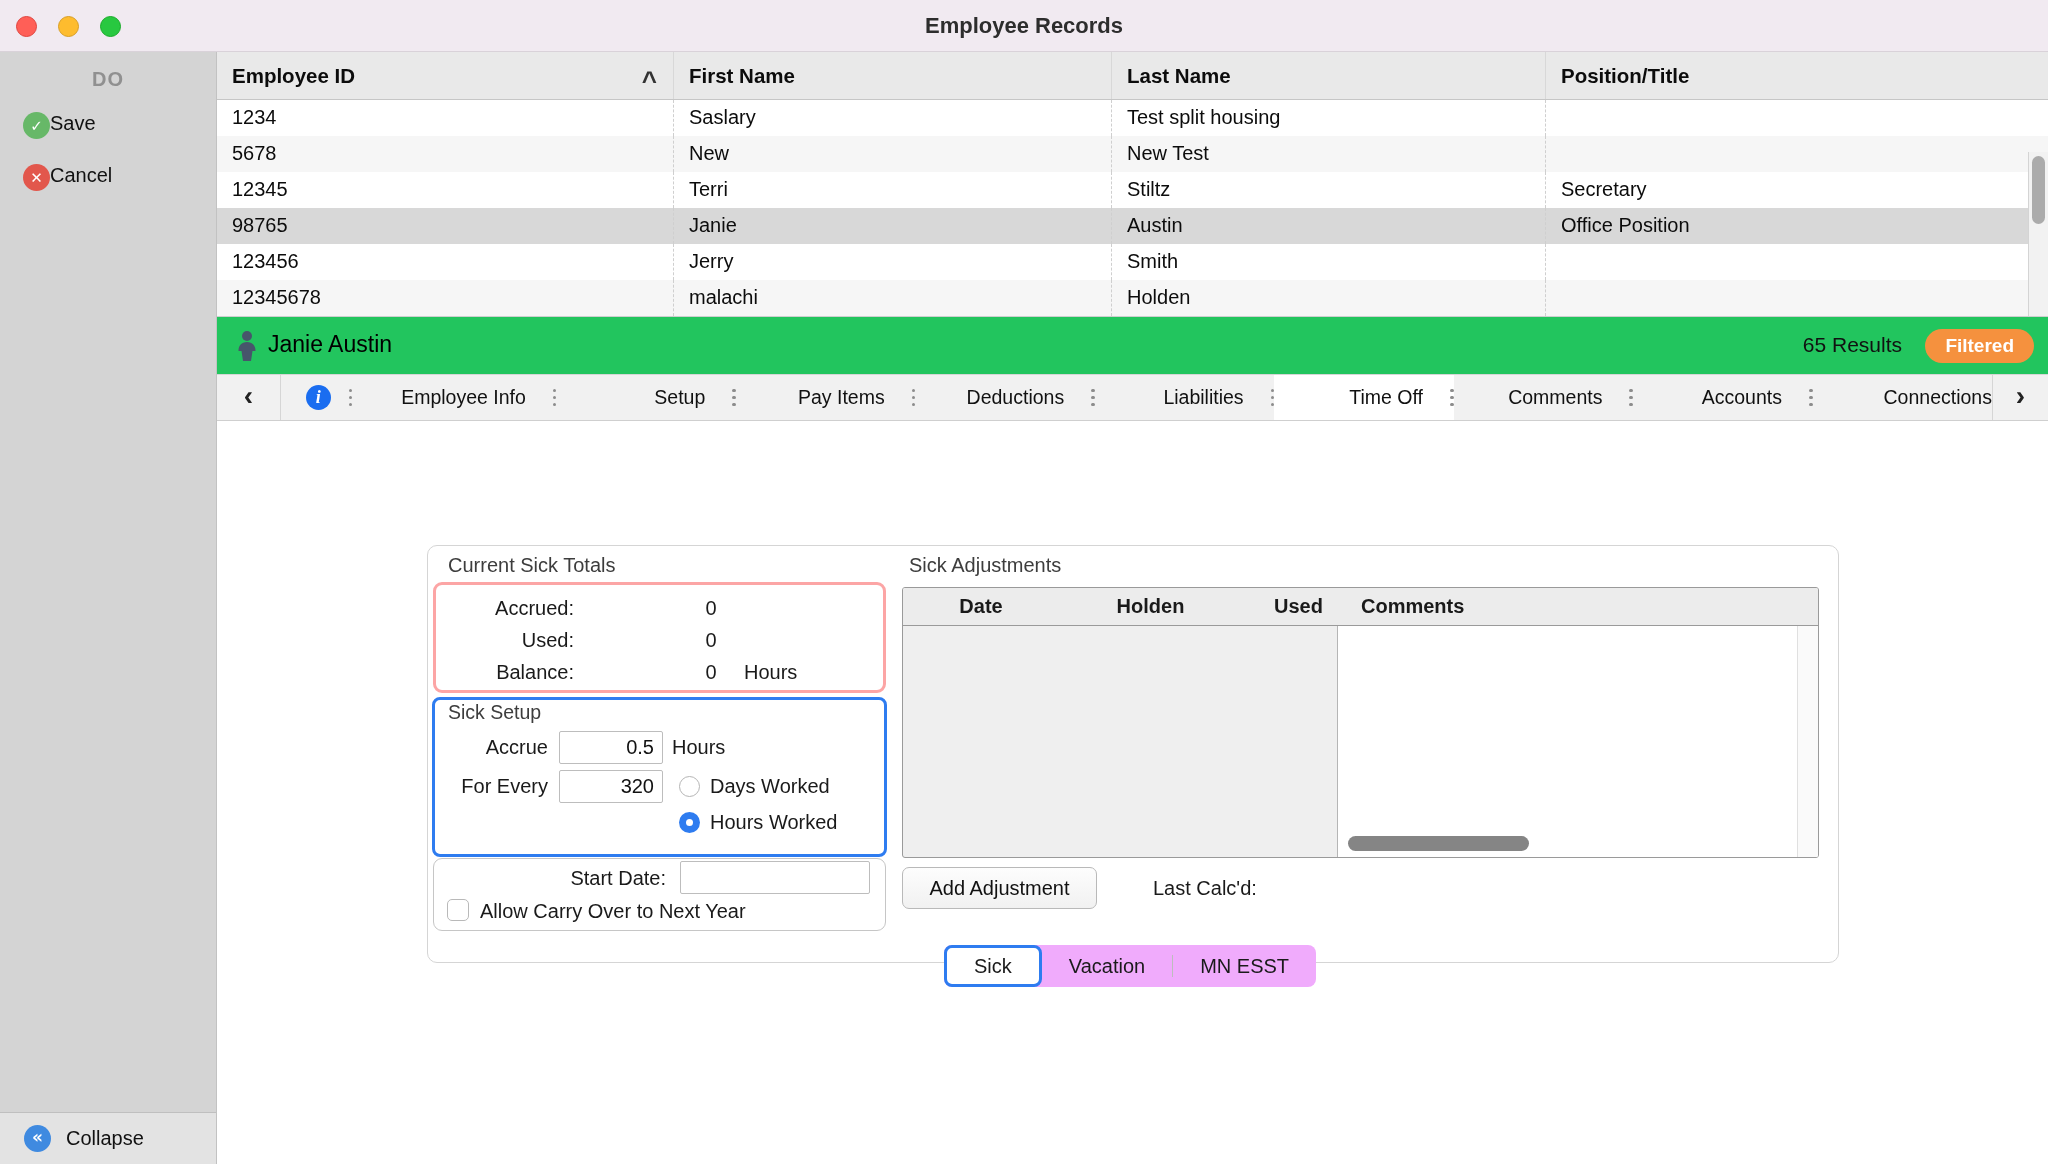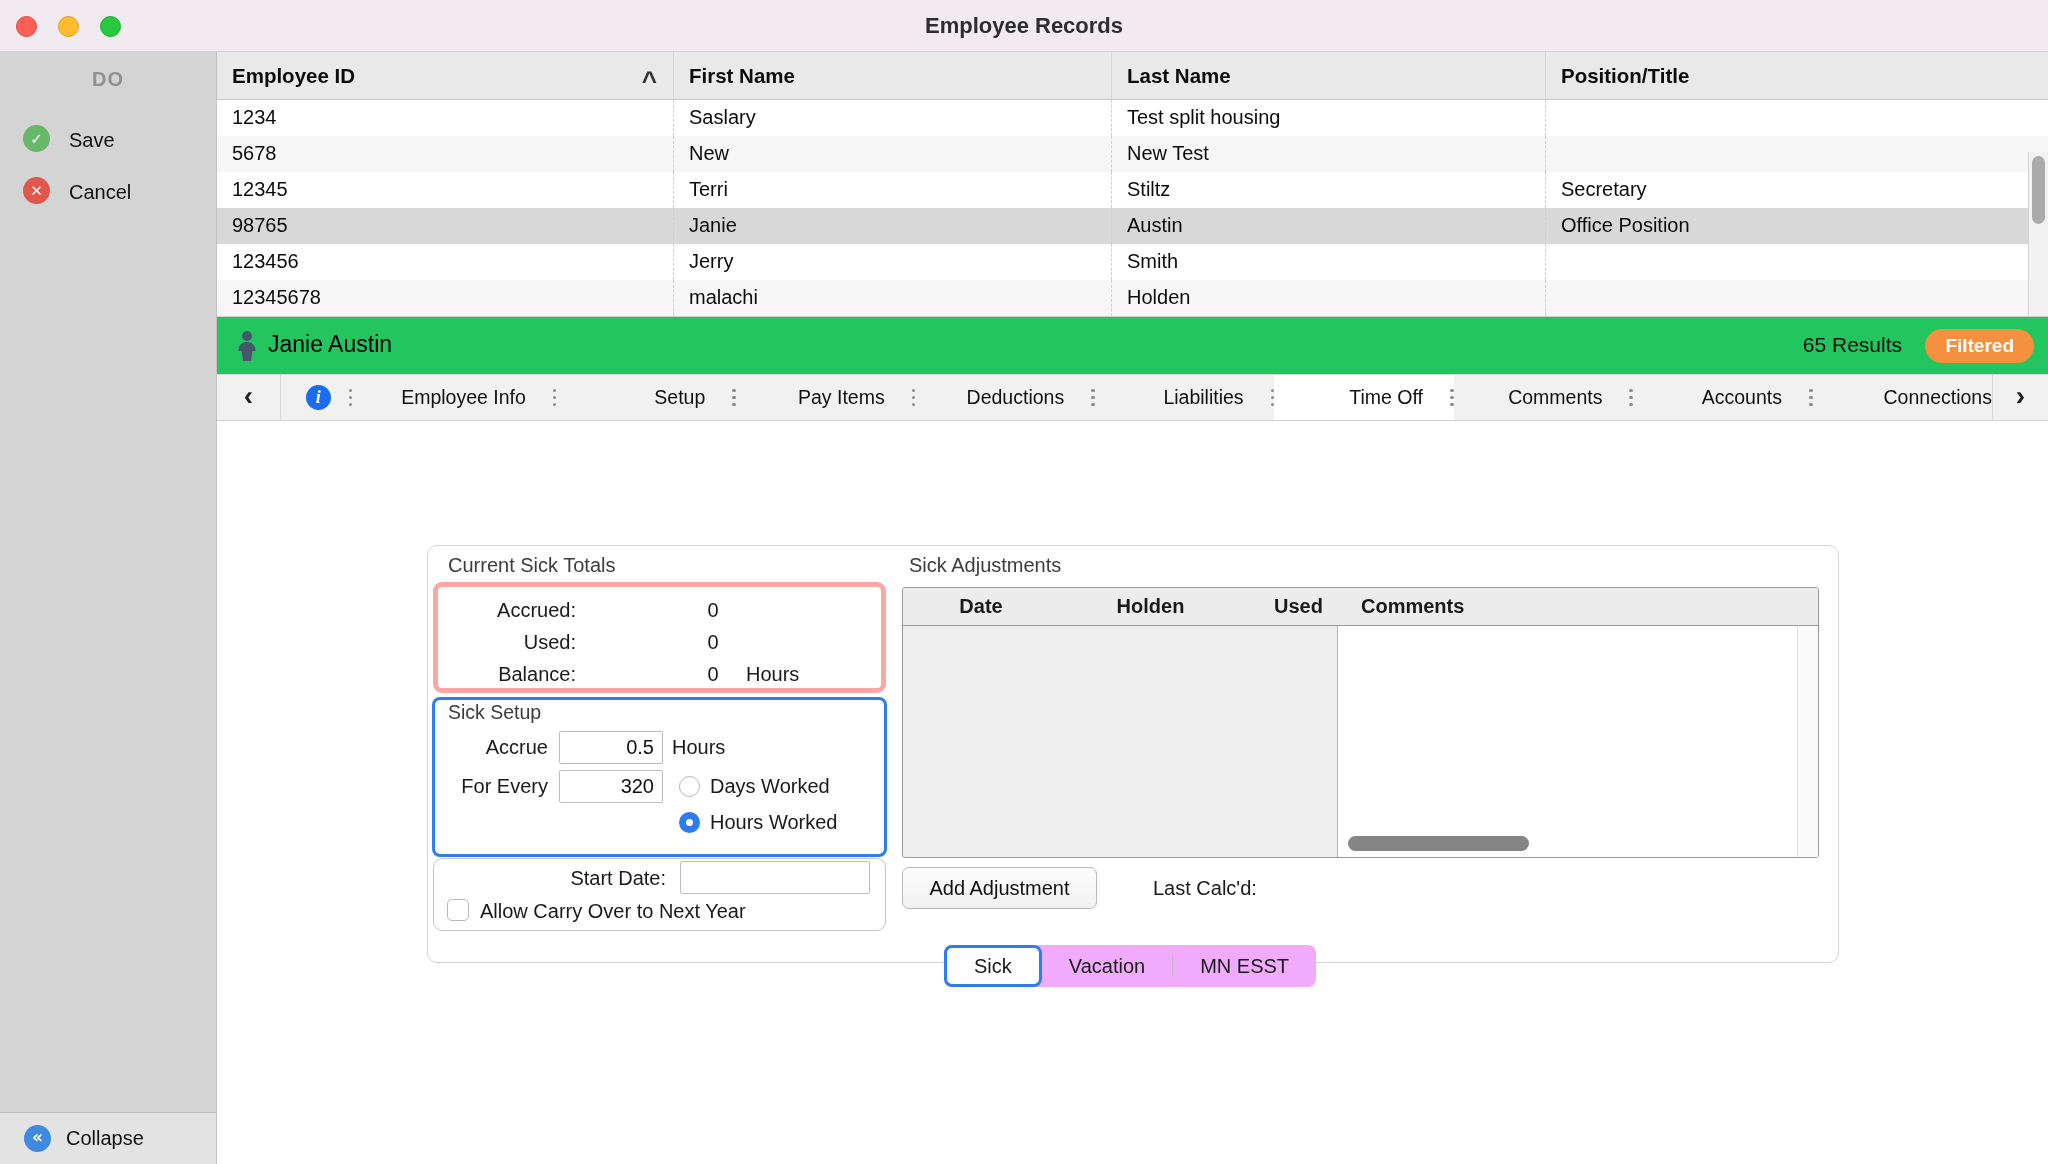--- a/index.html
+++ b/index.html
@@ -11,21 +11,21 @@
   .titlebar { position:absolute; left:0; top:0; width:100%; height:52px; background:#f1eaf1; border-bottom:1px solid #d9d2d9; }
   .traffic { position:absolute; top:16px; width:21px; height:21px; border-radius:50%; }
   .traffic.red { left:16px; background:#ff5f57; border:1px solid #e0443e; }
   .traffic.yellow { left:58px; background:#febc2e; border:1px solid #d89e24; }
   .traffic.green { left:100px; background:#28c840; border:1px solid #1aab29; }
   .win-title { position:absolute; left:0; top:0; width:100%; height:52px; line-height:51px; text-align:center; font-size:22px; font-weight:700; color:#2d2d2d; }
 
   
   .sidebar { position:absolute; left:0; top:52px; width:217px; bottom:0; background:#d4d4d4; border-right:1px solid #c2c2c2; }
   .side-header { position:absolute; top:16px; left:0; width:100%; text-align:center; font-size:20px; font-weight:700; color:#909090; letter-spacing:1px; }
-  .side-row { position:absolute; left:0; width:100%; height:40px; display:flex; align-items:flex-end; padding-left:23px; gap:19px; cursor:default; }
+  .side-row { position:absolute; left:0; width:100%; height:40px; display:flex; align-items:flex-start; padding-left:23px; gap:0; cursor:default; }
   .side-row.save { top:60px; }
   .side-row.cancel { top:112px; }
   .side-label { font-size:20px; color:#111; }
   .circ-icon { width:27px; height:27px; border-radius:50%; display:flex; align-items:center; justify-content:center; color:#fff; font-family:"DejaVu Sans",sans-serif; font-size:15px; font-weight:700; flex:none; }
   .circ-icon.green { background:#67b868; }
   .circ-icon.red { background:#e2574c; }
   .circ-icon.blue { background:#3f8ae0; }
   .circ-icon.green::after { content:"\2713"; }
   .circ-icon.red::after { content:"\2715"; }
   .circ-icon.blue::after { content:"\00AB"; font-size:17px; line-height:1; padding-bottom:3px; }
@@ -68,21 +68,21 @@
   .vdots i { width:3.6px; height:3.6px; border-radius:50%; background:#8c8c8c; }
   .tb-tab { flex:1; display:flex; align-items:center; justify-content:flex-end; gap:27px; white-space:nowrap; color:#111; }
   .tb-tab.selected { background:#fff; }
 
   
   .panel { position:absolute; left:427px; top:545px; width:1412px; height:418px; background:#fff; border:1px solid #d5d5d5; border-radius:10px; }
   .group-title { position:absolute; font-size:20px; color:#3d3d3d; }
   .totals-title { left:20px; top:8px; }
   .adj-title { left:481px; top:8px; }
 
-  .totals-box { position:absolute; left:5px; top:36px; width:453px; height:111px; border:5px solid #fca5a5; border-radius:9px; background:#fff; padding-top:7px; }
+  .totals-box { position:absolute; left:5px; top:36px; width:453px; height:111px; border:3px solid #fca5a5; border-radius:9px; background:#fff; padding-top:7px; }
   .tot-row { display:flex; align-items:center; height:32px; font-size:20px; }
   .tot-label { width:138px; text-align:right; }
   .tot-val { margin-left:106px; width:62px; text-align:center; }
   .tot-unit { margin-left:2px; }
 
   .setup-box { position:absolute; left:4px; top:151px; width:455px; height:160px; border:3px solid #2e7cf0; border-radius:8px; background:#fff; }
   .setup-title { position:absolute; left:13px; top:1px; font-size:19.5px; color:#3d3d3d; }
   .s-label { position:absolute; font-size:20px; text-align:right; width:113px; left:0; }
   .s-accrue { top:36px; }
   .s-forevery { top:75px; }

